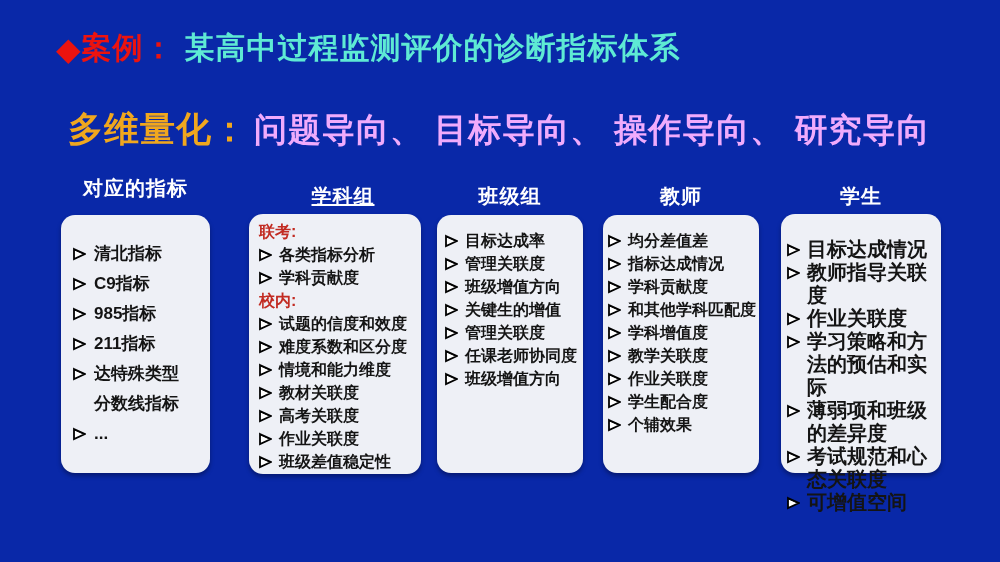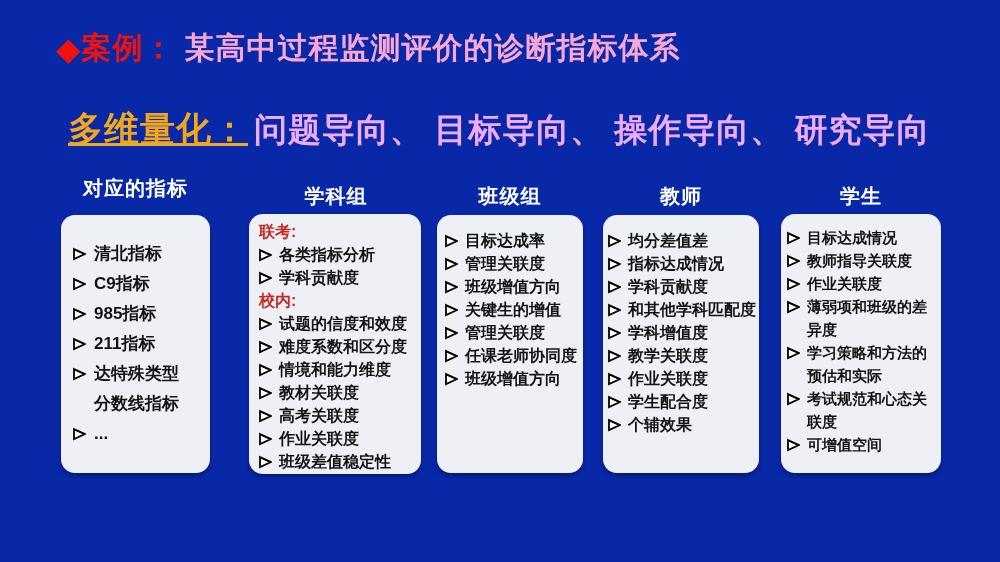--- a/index.html
+++ b/index.html
@@ -17,49 +17,49 @@
   .slide{position:absolute;inset:0;background:var(--bg);}
   
   .title{
     position:absolute;left:56px;top:28px;
     font-weight:bold;font-size:30px;color:#fff;
     letter-spacing:1px;white-space:nowrap;
     font-family:"Liberation Serif","DejaVu Serif",serif;
   }
   .title .diamond{color:var(--red);font-size:32px;vertical-align:-2px;font-family:"DejaVu Sans",sans-serif;}
   .title .case-label{color:var(--red);}
-  .title .title-text{color:#f9a8d4;margin-left:10px;}
+  .title .title-text{color:#5eead4;margin-left:10px;}
   
   .subtitle{
     position:absolute;left:68px;top:106px;
     font-weight:bold;white-space:nowrap;
   }
-  .subtitle .sub-label{color:var(--yellow);font-size:35px;letter-spacing:1px;text-decoration:underline;}
+  .subtitle .sub-label{color:var(--yellow);font-size:35px;letter-spacing:1px;}
   .subtitle .sub-text{color:#f0abfc;font-size:33px;margin-left:6px;letter-spacing:1px;}
   
   .col-header{
     position:absolute;color:#fff;font-weight:bold;font-size:20px;
     text-align:center;letter-spacing:1px;
   }
   #hdr0{left:61px;width:149px;top:175px;}
-  #hdr1{left:250px;width:172px;top:183px;}
+  #hdr1{left:257px;width:172px;top:183px;text-decoration:underline;}
   #hdr2{left:437px;width:146px;top:183px;}
   #hdr3{left:603px;width:156px;top:183px;}
   #hdr4{left:781px;width:160px;top:183px;}
   
   .card{
     position:absolute;background:var(--card);border-radius:14px;
     box-shadow:0 3px 4px rgba(0,0,20,0.35);
     color:var(--ink);font-weight:bold;
   }
   #card0{left:61px;top:215px;width:149px;height:258px;padding:24px 17px 0 12px;font-size:17px;}
   #card1{left:249px;top:214px;width:172px;height:260px;padding:6px 4px 0 10px;font-size:16px;}
   #card2{left:437px;top:215px;width:146px;height:258px;padding:14px 2px 2px 8px;font-size:16px;}
   #card3{left:603px;top:215px;width:156px;height:258px;padding:14px 0 0 5px;font-size:16px;}
-  #card4{left:781px;top:214px;width:160px;height:259px;padding:12px 2px 0 6px;font-size:15px;}
+  #card4{left:781px;top:214px;width:160px;height:259px;padding:24px 2px 0 6px;font-size:20px;}
   .line{line-height:23px;}
   #card0 .line{line-height:30px;}
   .item{display:flex;align-items:flex-start;}
   .bullet{flex:0 0 13px;margin-right:7px;margin-top:5px;display:inline-block;}
   #card0 .bullet{margin-top:8px;margin-right:8px;}
   .bullet svg{display:block;}
   .txt{flex:1 1 auto;}
   .red-label{color:var(--label-red);}
 </style>
 </head>
@@ -402,38 +402,38 @@
         </span>
         <span class="txt">作业关联度</span>
       </div>
     <div class="line item">
         <span class="bullet">
           <svg width="13" height="14" viewBox="0 0 13 14" xmlns="http://www.w3.org/2000/svg">
             <polygon points="1,2 12,7 1,12" fill="#ffffff" stroke="#000000" stroke-width="1.8" stroke-linejoin="miter"></polygon>
             <line x1="1.5" y1="3" x2="10" y2="6.8" stroke="#000000" stroke-width="1"></line>
           </svg>
         </span>
+        <span class="txt">学习策略和方法的预估和实际</span>
+      </div>
+    <div class="line item">
+        <span class="bullet">
+          <svg width="13" height="14" viewBox="0 0 13 14" xmlns="http://www.w3.org/2000/svg">
+            <polygon points="1,2 12,7 1,12" fill="#ffffff" stroke="#000000" stroke-width="1.8" stroke-linejoin="miter"></polygon>
+            <line x1="1.5" y1="3" x2="10" y2="6.8" stroke="#000000" stroke-width="1"></line>
+          </svg>
+        </span>
         <span class="txt">薄弱项和班级的差异度</span>
       </div>
     <div class="line item">
         <span class="bullet">
           <svg width="13" height="14" viewBox="0 0 13 14" xmlns="http://www.w3.org/2000/svg">
             <polygon points="1,2 12,7 1,12" fill="#ffffff" stroke="#000000" stroke-width="1.8" stroke-linejoin="miter"></polygon>
             <line x1="1.5" y1="3" x2="10" y2="6.8" stroke="#000000" stroke-width="1"></line>
           </svg>
         </span>
-        <span class="txt">学习策略和方法的预估和实际</span>
-      </div>
-    <div class="line item">
-        <span class="bullet">
-          <svg width="13" height="14" viewBox="0 0 13 14" xmlns="http://www.w3.org/2000/svg">
-            <polygon points="1,2 12,7 1,12" fill="#ffffff" stroke="#000000" stroke-width="1.8" stroke-linejoin="miter"></polygon>
-            <line x1="1.5" y1="3" x2="10" y2="6.8" stroke="#000000" stroke-width="1"></line>
-          </svg>
-        </span>
         <span class="txt">考试规范和心态关联度</span>
       </div>
     <div class="line item">
         <span class="bullet">
           <svg width="13" height="14" viewBox="0 0 13 14" xmlns="http://www.w3.org/2000/svg">
             <polygon points="1,2 12,7 1,12" fill="#ffffff" stroke="#000000" stroke-width="1.8" stroke-linejoin="miter"></polygon>
             <line x1="1.5" y1="3" x2="10" y2="6.8" stroke="#000000" stroke-width="1"></line>
           </svg>
         </span>
         <span class="txt">可增值空间</span>

